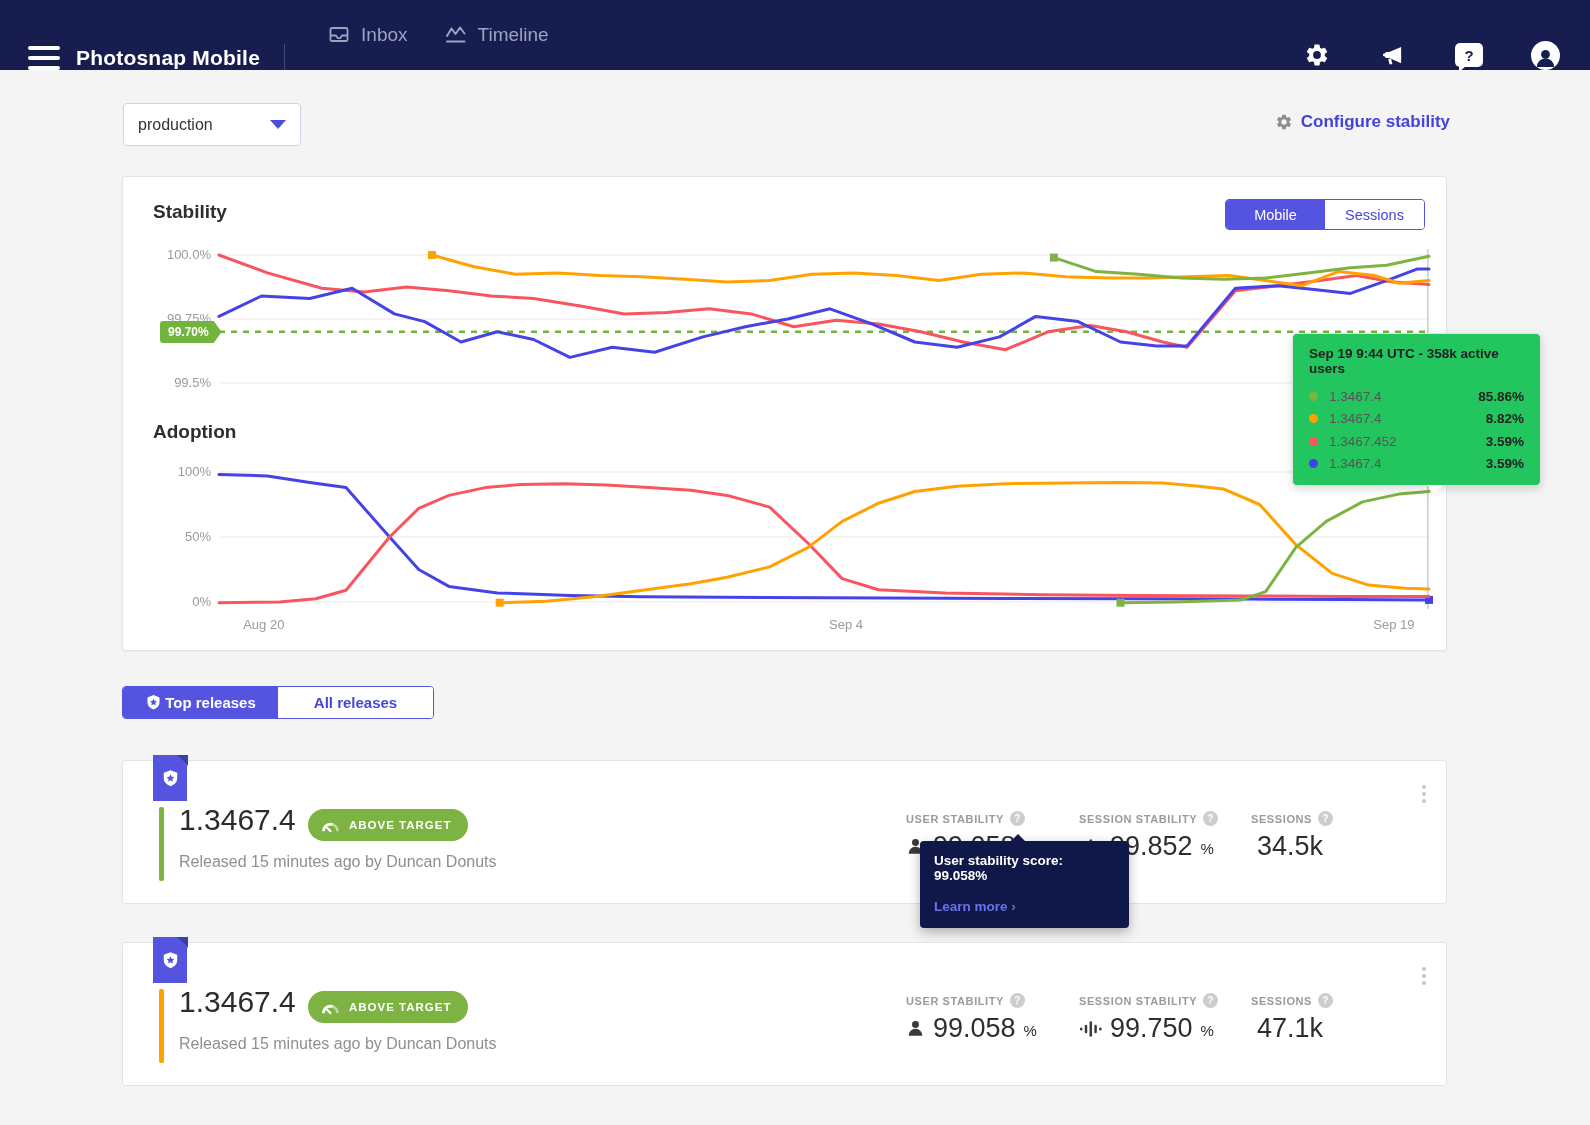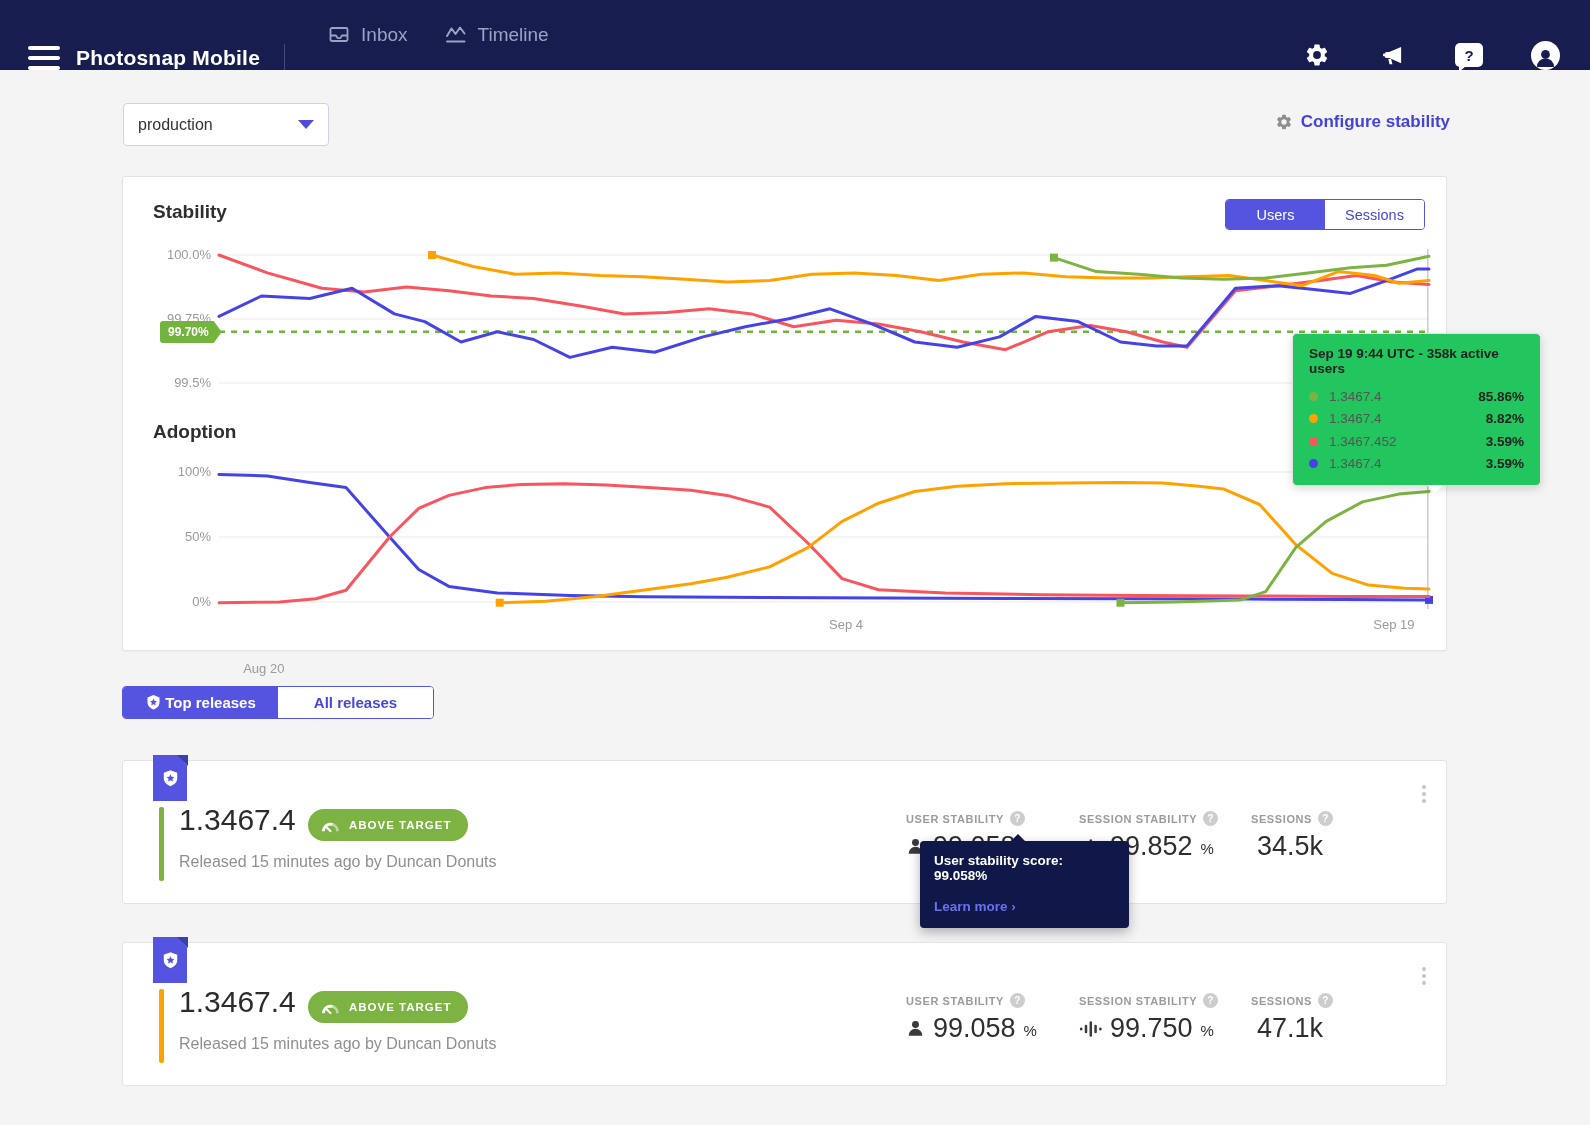--- a/index.html
+++ b/index.html
@@ -21,21 +21,21 @@
   .nav-spacer { flex:1; }
   .nav-right { display:flex; align-items:center; gap:46px; }
   .icon-btn { width:30px; height:30px; display:flex; align-items:center; justify-content:center; cursor:pointer; }
   .help-bubble { width:28px; height:24px; background:#fff; border-radius:5px; position:relative;
                  display:flex; align-items:center; justify-content:center; color:#171d4e; font-weight:bold; font-size:15px; }
   .help-bubble::after { content:''; position:absolute; left:4px; bottom:-5px;
                         border-top:6px solid #fff; border-right:7px solid transparent; }
   .avatar { width:29px; height:29px; background:#fff; border-radius:50%; display:flex; align-items:flex-end; justify-content:center; overflow:hidden; }
 
   
-  .env-select { position:absolute; left:123px; top:103px; width:206px; height:43px; background:#fff;
+  .env-select { position:absolute; left:123px; top:103px; width:178px; height:43px; background:#fff;
                 border:1px solid #cfcfef; border-radius:4px; display:flex; align-items:center;
                 padding:0 14px; cursor:pointer; font-size:16px; color:#333; }
   .env-select .caret { margin-left:auto; width:0; height:0; border-left:8px solid transparent;
                        border-right:8px solid transparent; border-top:9px solid #4d4ddb; }
   .configure { position:absolute; right:140px; top:112px; display:flex; align-items:center; gap:8px;
                color:#4343d9; font-size:17px; font-weight:bold; text-decoration:none; cursor:pointer; }
 
   
   .panel { position:absolute; left:122px; top:176px; width:1325px; height:475px; background:#fff;
            border:1px solid #e4e4e6; border-radius:3px; box-shadow:0 1px 2px rgba(0,0,0,.04); }
@@ -185,21 +185,21 @@
   <svg width="18" height="18" viewBox="0 0 24 24" fill="#8e8e8e">
     <path d="M19.14 12.94c.04-.3.06-.61.06-.94 0-.32-.02-.64-.07-.94l2.03-1.58a.49.49 0 0 0 .12-.61l-1.92-3.32a.49.49 0 0 0-.59-.22l-2.39.96c-.5-.38-1.03-.7-1.62-.94l-.36-2.54a.48.48 0 0 0-.48-.41h-3.84c-.24 0-.43.17-.47.41l-.36 2.54c-.59.24-1.13.57-1.62.94l-2.39-.96a.49.49 0 0 0-.59.22L2.74 8.87c-.12.21-.08.47.12.61l2.03 1.58c-.05.3-.09.63-.09.94s.02.64.07.94l-2.03 1.58a.49.49 0 0 0-.12.61l1.92 3.32c.12.22.37.29.59.22l2.39-.96c.5.38 1.03.7 1.62.94l.36 2.54c.05.24.24.41.48.41h3.84c.24 0 .44-.17.47-.41l.36-2.54c.59-.24 1.13-.56 1.62-.94l2.39.96c.22.08.47 0 .59-.22l1.92-3.32c.12-.22.07-.47-.12-.61l-2.01-1.58zM12 15.6A3.6 3.6 0 1 1 12 8.4a3.6 3.6 0 0 1 0 7.2z"></path>
   </svg>
   <span>Configure stability</span>
 </a>
 
 <section class="panel">
   <h2 class="title-stability">Stability</h2>
 
   <div class="toggle">
-    <button class="on">Users</button>
+    <button class="on">Mobile</button>
     <button>Sessions</button>
   </div>
 
   <div class="chart-wrap" id="stability-wrap">
     <svg id="stability-svg" width="1210" height="150">
         <line x1="0" x2="1210" y1="8.0" y2="8.0" stroke="#eaeaea" stroke-width="1.2"></line>
         <line x1="0" x2="1210" y1="72.0" y2="72.0" stroke="#eaeaea" stroke-width="1.2"></line>
         <line x1="0" x2="1210" y1="136.0" y2="136.0" stroke="#eaeaea" stroke-width="1.2"></line>
         <line x1="1208.8" x2="1208.8" y1="2" y2="143.0" stroke="#cccccc" stroke-width="1.5"></line>
         <line x1="0" x2="1210" y1="84.8" y2="84.8" stroke="#72b43e" stroke-width="2.6" stroke-dasharray="6 6"></line>
@@ -233,21 +233,21 @@
         <rect x="276.7" y="131.7" width="8" height="8" fill="#ffa200"></rect>
         <polyline points="901.5,135.7 955.9,135.0 1021.2,133.1 1046.7,124.6 1076.9,80.4 1107.2,54.4 1143.5,34.9 1179.8,27.1 1210.0,24.5" fill="none" stroke="#7cb342" stroke-width="3" stroke-linecap="round" stroke-linejoin="round"></polyline>
         <rect x="897.5" y="131.7" width="8" height="8" fill="#7cb342"></rect>
       </svg>
     <div class="ylabels">
         <div class="axis-label ylabel" style="top: -3px;">100%</div>
         <div class="axis-label ylabel" style="top: 62px;">50%</div>
         <div class="axis-label ylabel" style="top: 127px;">0%</div>
       </div>
     <div class="xlabels">
-        <div class="axis-label xlabel" style="left: 9.77px; margin-top: 44px;">Aug 20</div>
+        <div class="axis-label xlabel" style="left: 9.77px;">Aug 20</div>
         <div class="axis-label xlabel" style="left: 592px;">Sep 4</div>
         <div class="axis-label xlabel" style="left: 1139.91px;">Sep 19</div>
       </div>
   </div>
 </section>
 
 <div class="chart-tooltip">
   <div class="tip-title">Sep 19 9:44 UTC - 358k active users</div>
   <div class="tip-row">
     <span class="tip-dot" style="background: rgb(124, 179, 66);"></span>

